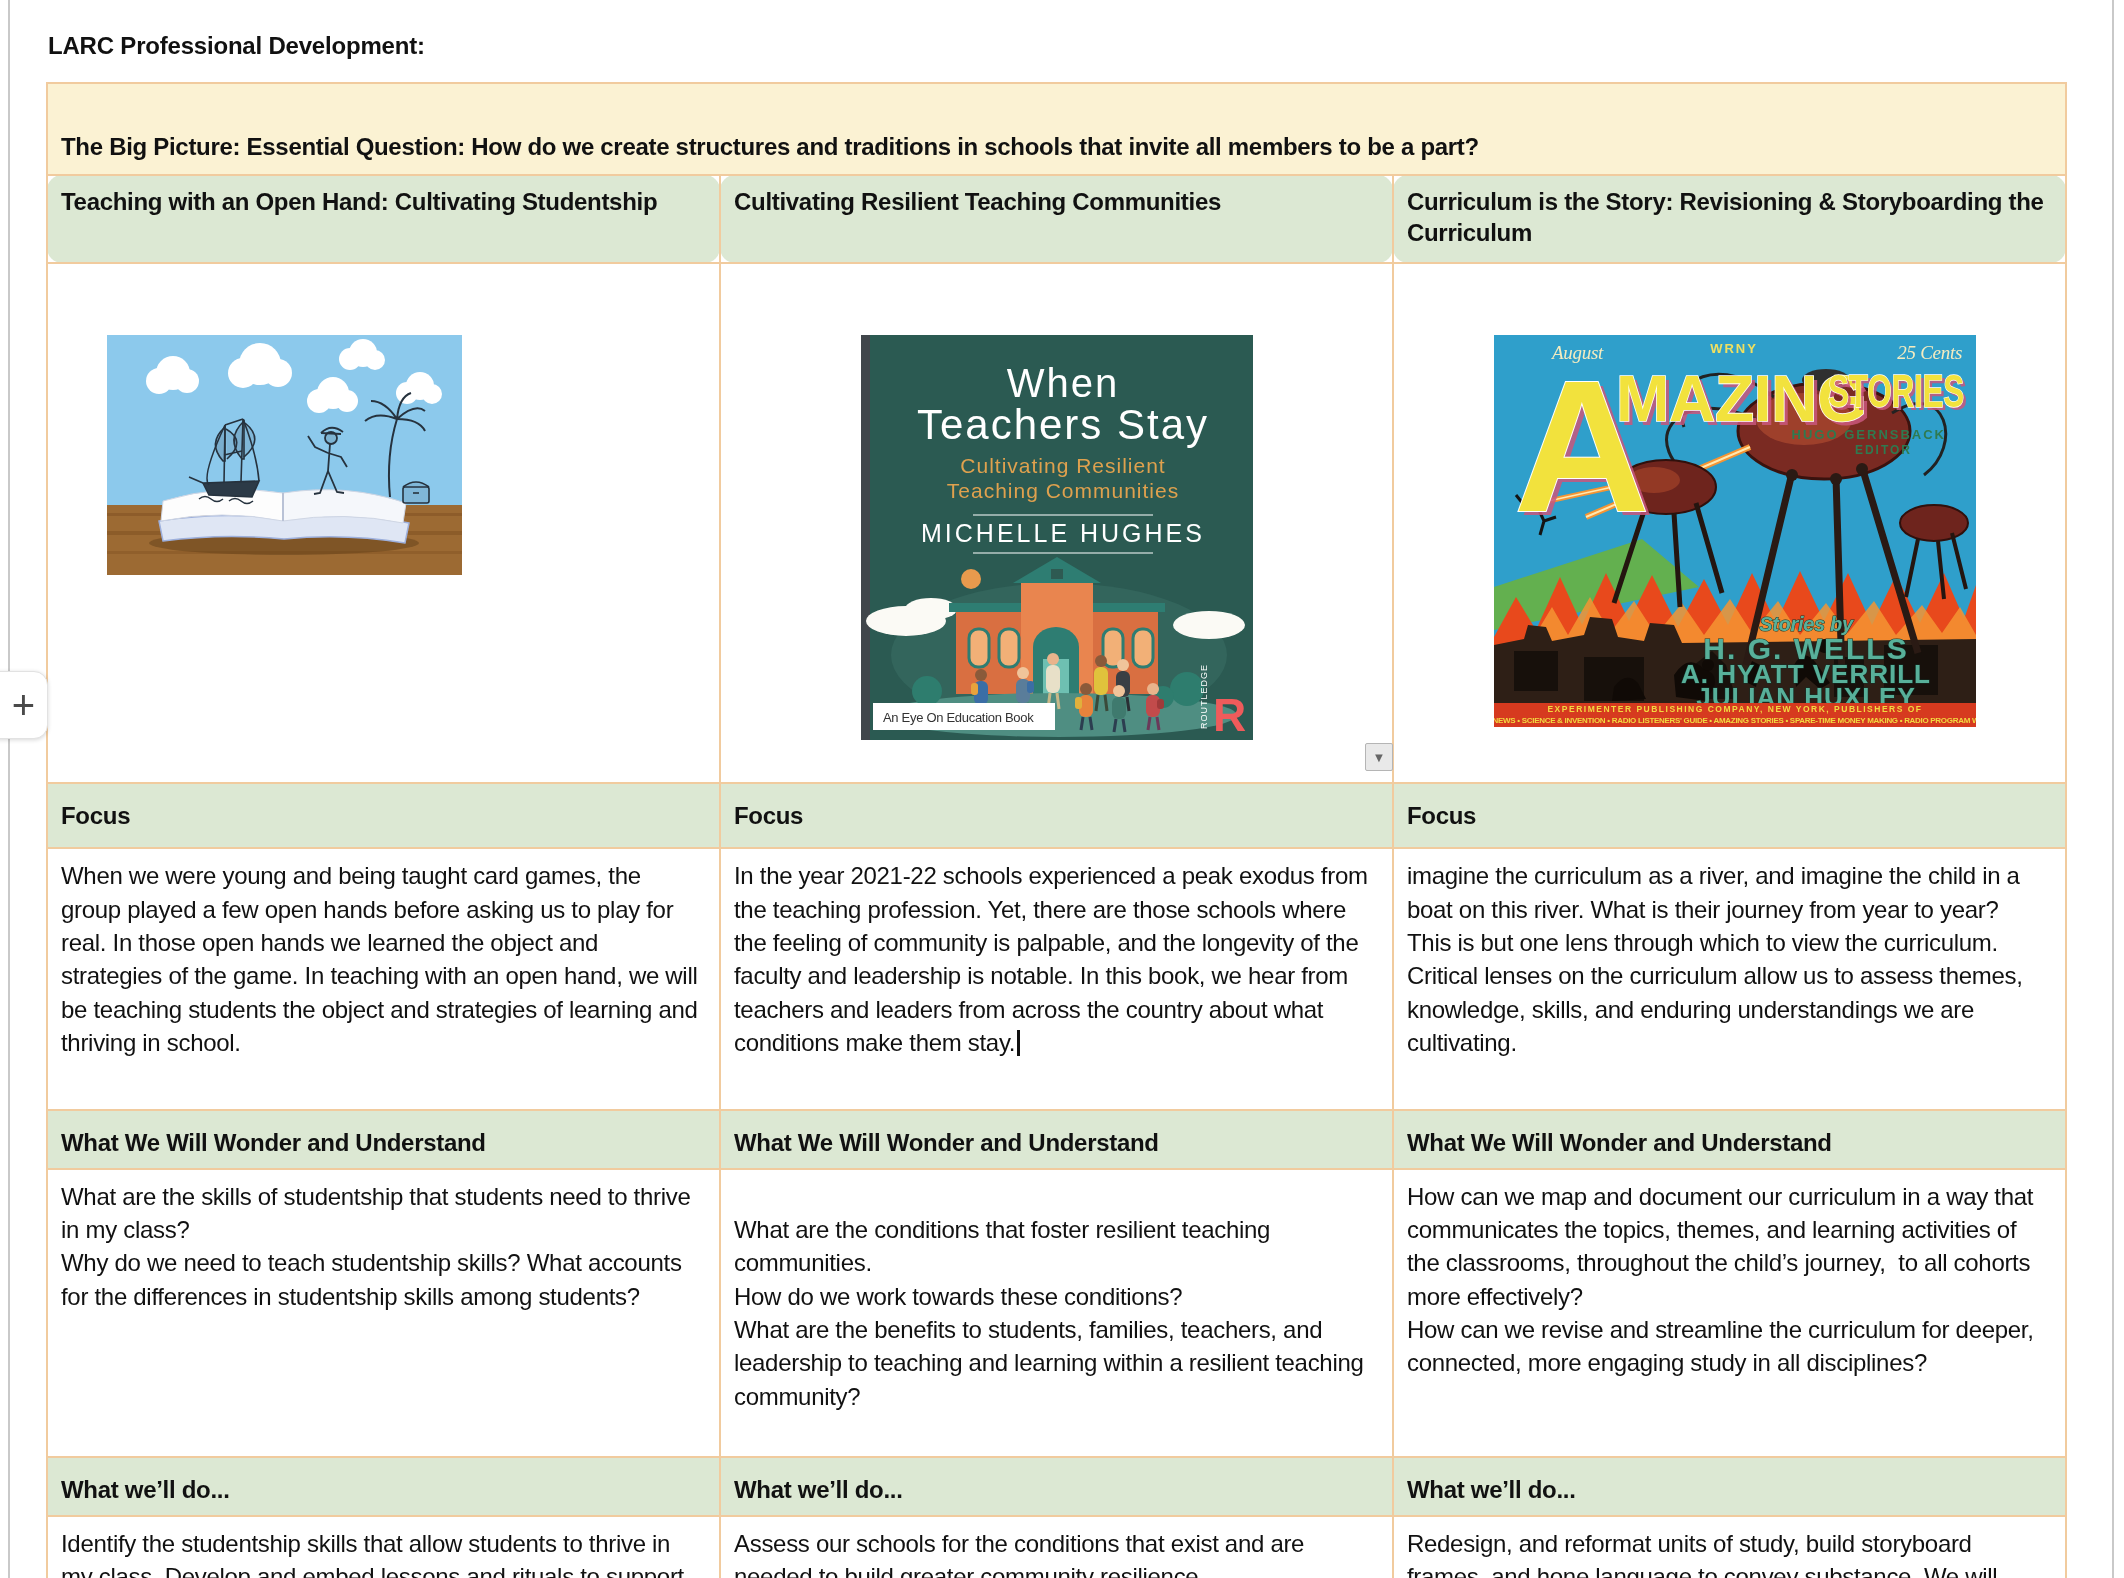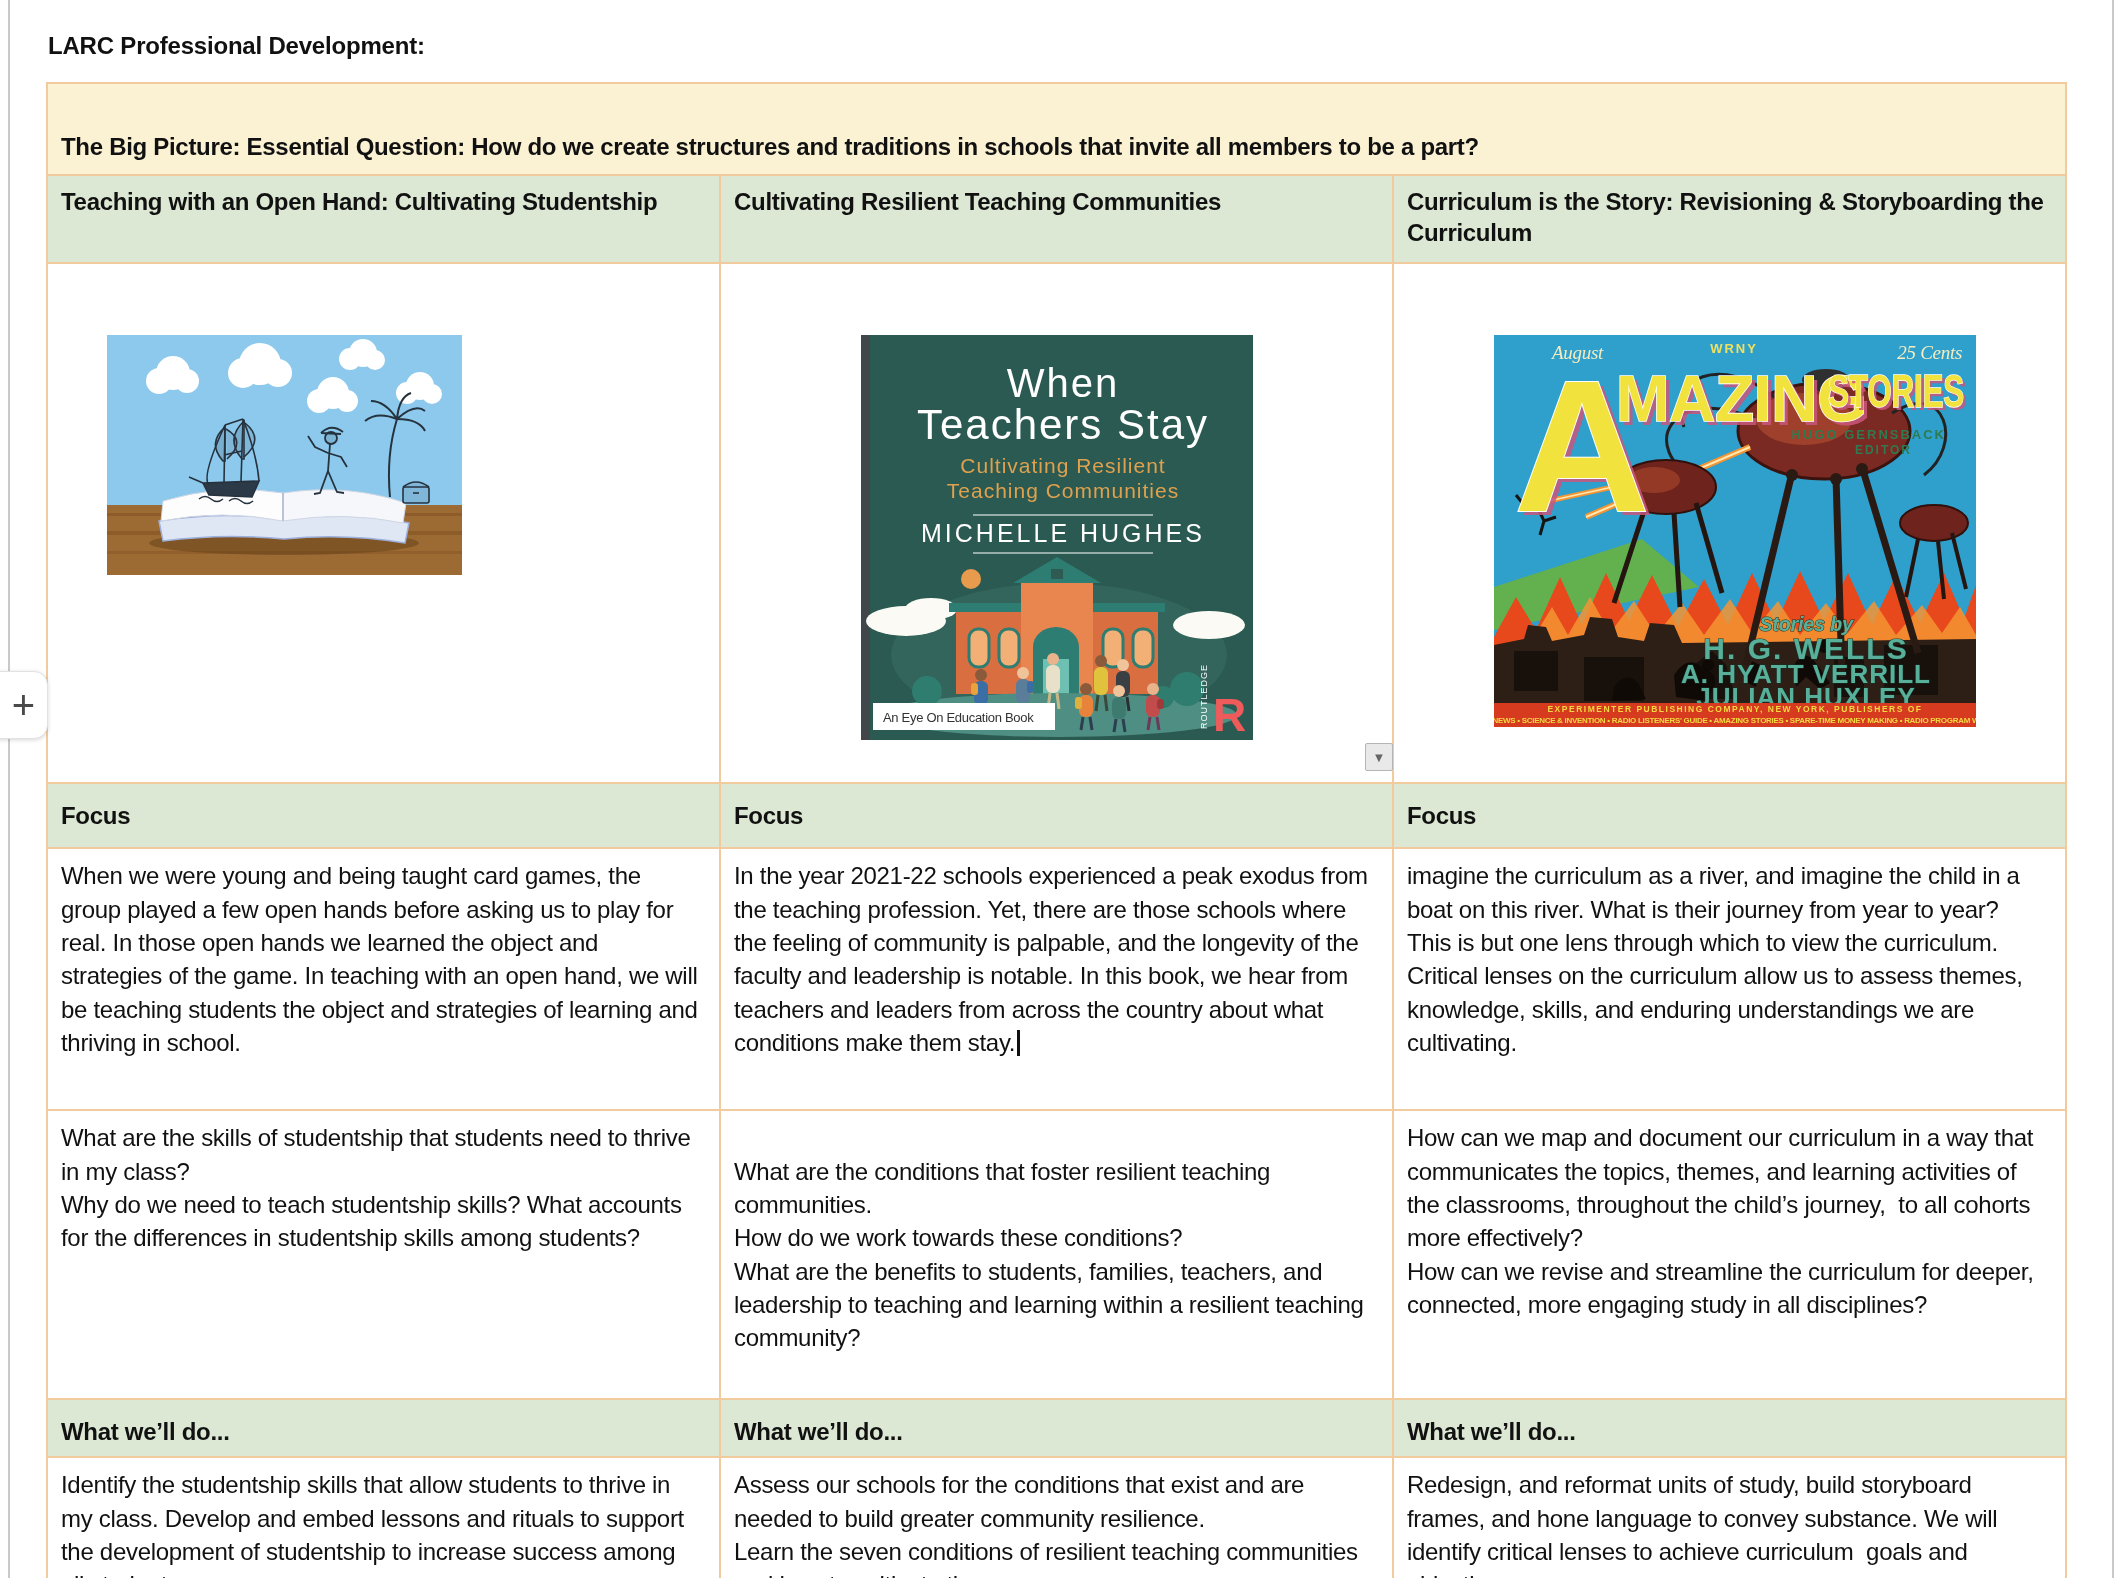--- a/index.html
+++ b/index.html
@@ -12,21 +12,21 @@
   .edge.left{left:8px;}
   .edge.right{left:2112px;}
   .doc-title{position:absolute;left:48px;top:32px;margin:0;font-size:24px;font-weight:bold;letter-spacing:-0.2px;}
   table.grid{position:absolute;left:46px;top:82px;width:2021px;border-collapse:collapse;table-layout:fixed;}
   table.grid td{
     border:2px solid #f1cb9e;vertical-align:top;
     padding:10px 20px 10px 13px;font-size:24px;line-height:1.39;
     letter-spacing:-0.3px;white-space:pre-line;
   }
   tr.eq-row td{background:#fbf2d3;font-weight:bold;height:38px;padding-top:13px;padding-left:13px;}
-  tr.colhead-row td{background:#dce8d3;font-weight:bold;height:66px;line-height:1.32;}
+  tr.colhead-row td{background:#dce8d3;font-weight:bold;height:66px;line-height:1.32;border-radius:15px;}
   tr.img-row td{height:419px;padding:5px 0 0 0;}
   tr.label-row td{background:#dce8d3;font-weight:bold;padding-top:15px;padding-bottom:8px;}
   tr.label-focus td{height:40px;}
   tr.label-wonder td{height:27px;}
   tr.label-do td{height:31px;}
   tr.body-focus td{height:240px;border-radius:16px;}
   tr.body-wonder td{height:228px;}
   tr.body-do td{height:165px;}
   .img-wrap{display:block;}
   .caret{display:inline-block;width:3px;height:26px;background:#111;vertical-align:-5px;margin-left:2px;}
@@ -320,20 +320,25 @@
     <td><span>Focus</span></td>
     <td><span>Focus</span></td>
   </tr>
 
   <tr class="body-focus">
     <td><span>When we were young and being taught card games, the group played a few open hands before asking us to play for real. In those open hands we learned the object and strategies of the game. In teaching with an open hand, we will be teaching students the object and strategies of learning and thriving in school.</span></td>
     <td><span>In the year 2021-22 schools experienced a peak exodus from the teaching profession. Yet, there are those schools where the feeling of community is palpable, and the longevity of the faculty and leadership is notable. In this book, we hear from teachers and leaders from across the country about what conditions make them stay.</span><span class="caret"></span></td>
     <td><span>imagine the curriculum as a river, and imagine the child in a boat on this river. What is their journey from year to year? &nbsp; &nbsp; This is but one lens through which to view the curriculum. Critical lenses on the curriculum allow us to assess themes, knowledge, skills, and enduring understandings we are cultivating.</span></td>
   </tr>
 
+  <tr class="label-row label-wonder">
+    <td><span>What We Will Wonder and Understand</span></td>
+    <td><span>What We Will Wonder and Understand</span></td>
+    <td><span>What We Will Wonder and Understand</span></td>
+  </tr>
 
   <tr class="body-wonder">
     <td><span>What are the skills of studentship that students need to thrive in my class?
 Why do we need to teach studentship skills? What accounts for the differences in studentship skills among students?</span></td>
     <td>
       <span>What are the conditions that foster </span><span class="sq">resilient</span><span> teaching </span><span class="sq">communities.</span>
       <div>How do we work towards these conditions?
 What are the benefits to students, families, teachers, and leadership to teaching and learning  within a resilient teaching community?</div>
     </td>
     <td><span>How can we map and document our curriculum in a way that communicates the topics, themes, and learning activities of the classrooms, throughout the child’s journey, &nbsp;to all cohorts more effectively?

